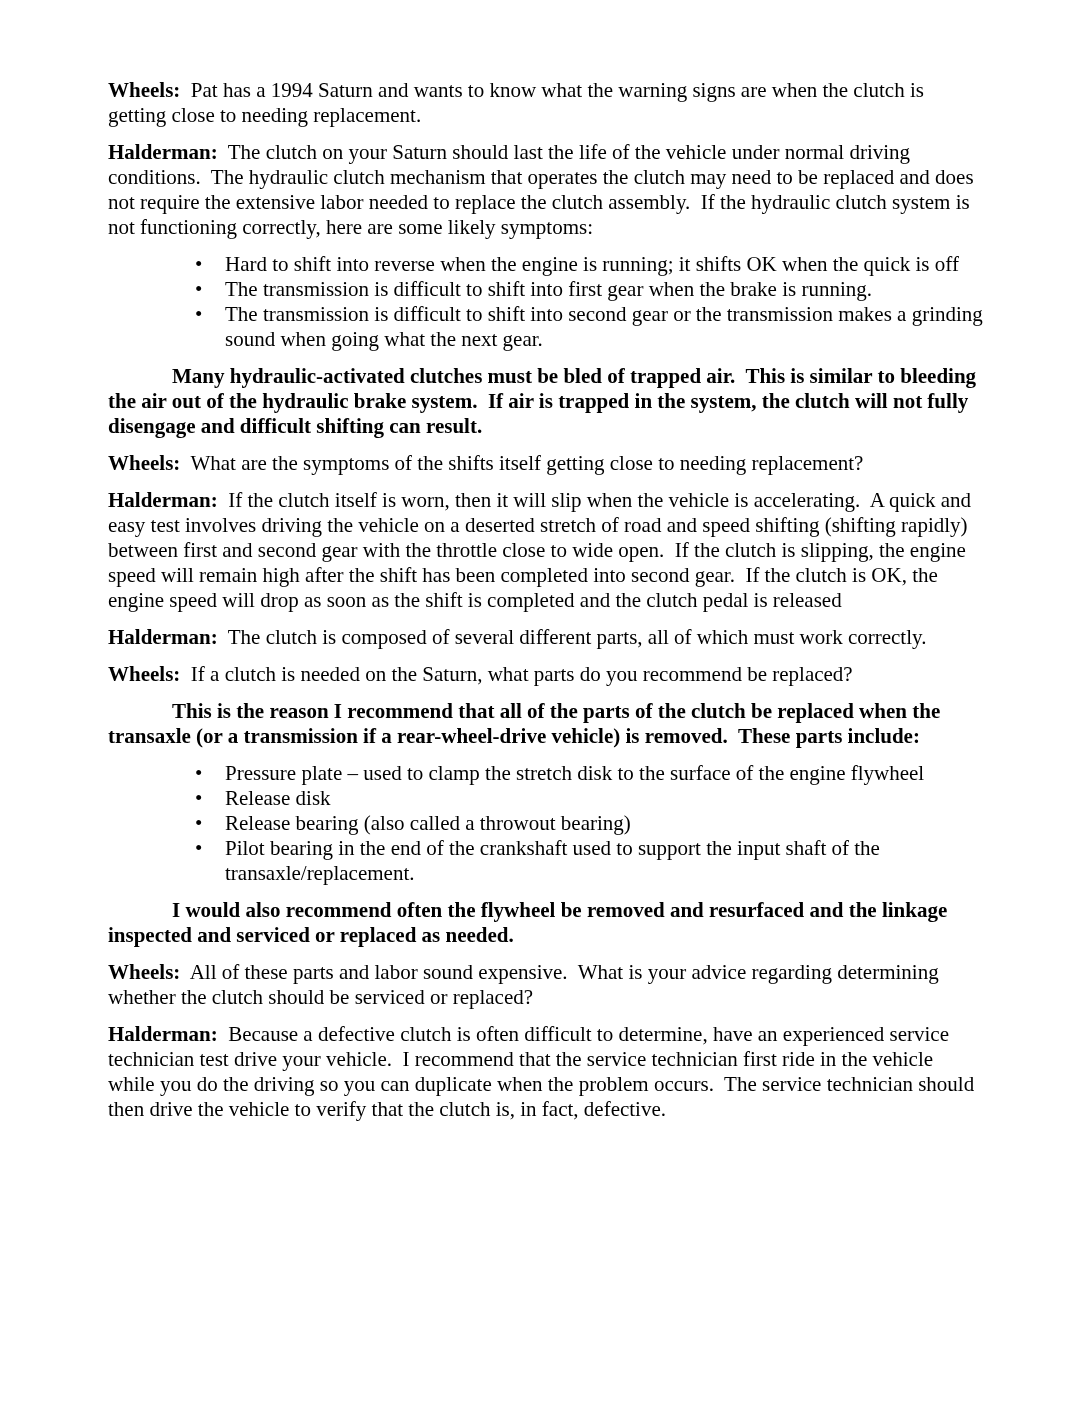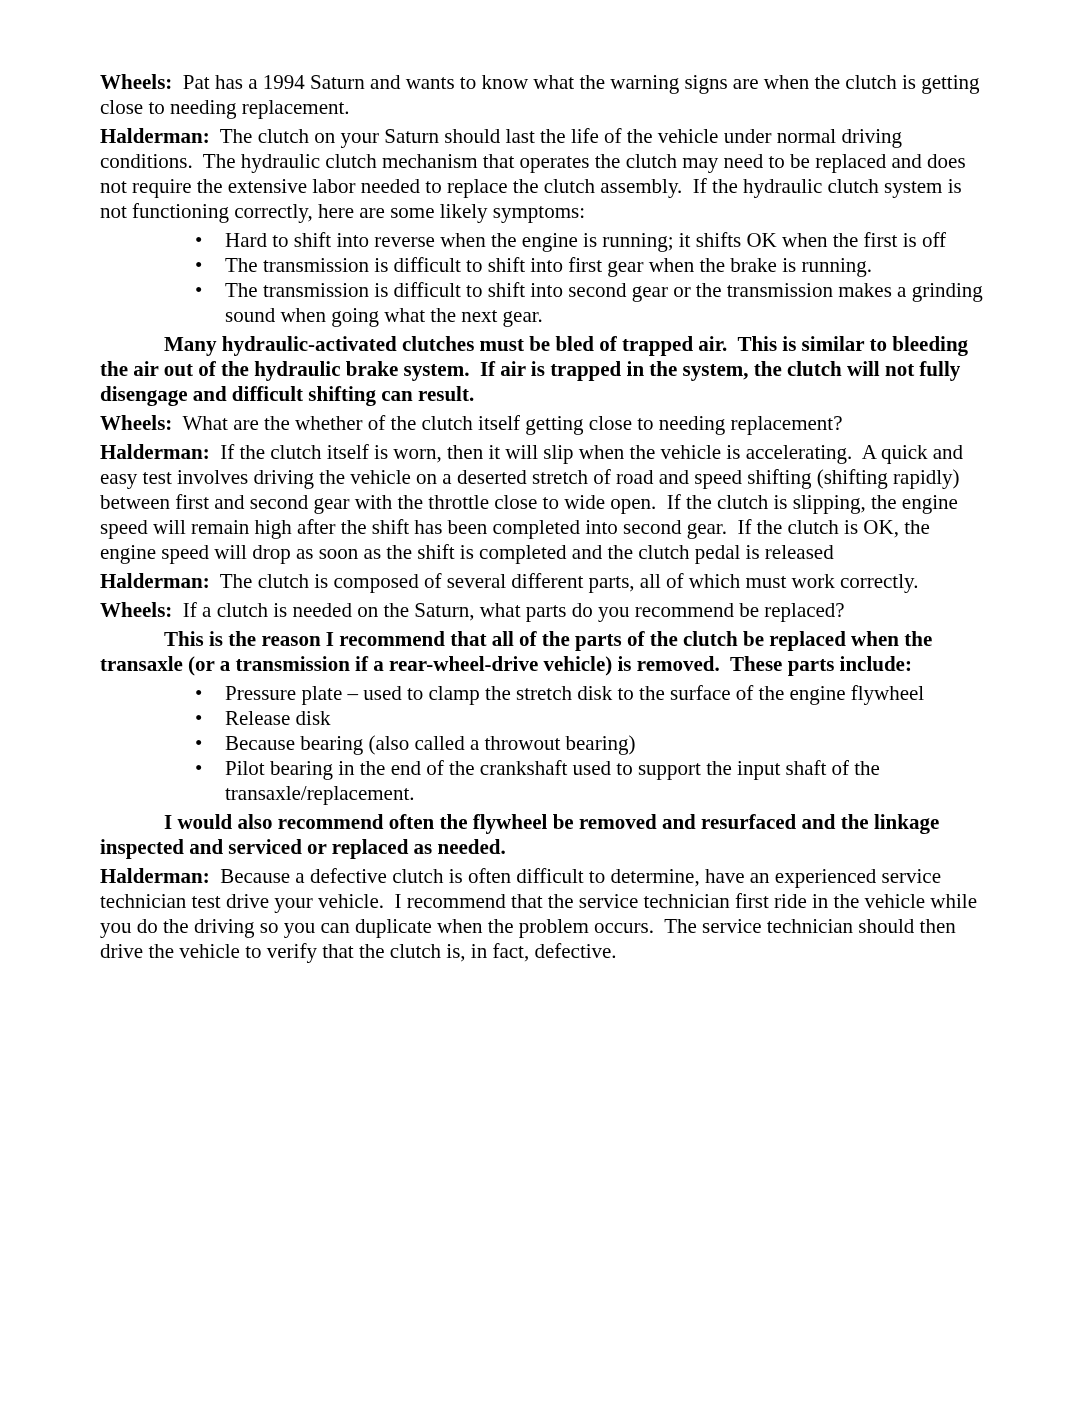--- a/index.html
+++ b/index.html
@@ -14,21 +14,21 @@
     box-sizing: border-box;
     padding: 66px 96px 40px 96px;
     background: #ffffff;
     color: #000000;
     font-family: "Liberation Serif", "DejaVu Serif", serif;
     font-size: 21px;
     line-height: 25px;
     overflow: hidden;
   }
   p.para {
-    margin: 4px;
+    margin: 12px;
     white-space: pre-wrap;
   }
   .speaker {
     font-weight: bold;
   }
   .gap {
     margin-top: 25px;
   }
   .indent {
     text-indent: 64px;
@@ -55,61 +55,62 @@
 
 <div class="page">
 
   <p class="para"><span class="speaker">Wheels:</span><span class="para-text">  Pat has a 1994 Saturn and wants to know what the warning signs are when the clutch is getting close to needing replacement.</span></p>
 
   <p class="para gap"><span class="speaker">Halderman:</span><span class="para-text">  The clutch on your Saturn should last the life of the vehicle under normal driving conditions.  The hydraulic clutch mechanism that operates the clutch may need to be replaced and does not require the extensive labor needed to replace the clutch assembly.  If the hydraulic clutch system is not functioning correctly, here are some likely symptoms:</span></p>
 
   <div class="bullet-list">
     <div class="bullet">
         <span class="bullet-marker">•</span>
-        <span class="bullet-text">Hard to shift into reverse when the engine is running; it shifts OK when the first is off</span>
+        <span class="bullet-text">Hard to shift into reverse when the engine is running; it shifts OK when the quick is off</span>
       </div>
     <div class="bullet">
         <span class="bullet-marker">•</span>
         <span class="bullet-text">The transmission is difficult to shift into first gear when the brake is running.</span>
       </div>
     <div class="bullet">
         <span class="bullet-marker">•</span>
         <span class="bullet-text">The transmission is difficult to shift into second gear or the transmission makes a grinding sound when going what the next gear.</span>
       </div>
   </div>
 
   <p class="para indent">Many hydraulic-activated clutches must be bled of trapped air.  This is similar to bleeding the air out of the hydraulic brake system.  If air is trapped in the system, the clutch will not fully disengage and difficult shifting can result.</p>
 
-  <p class="para gap"><span class="speaker">Wheels:</span><span class="para-text">  What are the whether of the clutch itself getting close to needing replacement?</span></p>
+  <p class="para gap"><span class="speaker">Wheels:</span><span class="para-text">  What are the symptoms of the shifts itself getting close to needing replacement?</span></p>
 
   <p class="para gap"><span class="speaker">Halderman:</span><span class="para-text">  If the clutch itself is worn, then it will slip when the vehicle is accelerating.  A quick and easy test involves driving the vehicle on a deserted stretch of road and speed shifting (shifting rapidly) between first and second gear with the throttle close to wide open.  If the clutch is slipping, the engine speed will remain high after the shift has been completed into second gear.  If the clutch is OK, the engine speed will drop as soon as the shift is completed and the clutch pedal is released</span></p>
 
   <p class="para gap"><span class="speaker">Halderman:</span><span class="para-text">  The clutch is composed of several different parts, all of which must work correctly.</span></p>
 
   <p class="para gap"><span class="speaker">Wheels:</span><span class="para-text">  If a clutch is needed on the Saturn, what parts do you recommend be replaced?</span></p>
 
   <p class="para indent">This is the reason I recommend that all of the parts of the clutch be replaced when the transaxle (or a transmission if a rear-wheel-drive vehicle) is removed.  These parts include:</p>
 
   <div class="bullet-list">
     <div class="bullet">
         <span class="bullet-marker">•</span>
         <span class="bullet-text">Pressure plate – used to clamp the stretch disk to the surface of the engine flywheel</span>
       </div>
     <div class="bullet">
         <span class="bullet-marker">•</span>
         <span class="bullet-text">Release disk</span>
       </div>
     <div class="bullet">
         <span class="bullet-marker">•</span>
-        <span class="bullet-text">Because bearing (also called a throwout bearing)</span>
+        <span class="bullet-text">Release bearing (also called a throwout bearing)</span>
       </div>
     <div class="bullet">
         <span class="bullet-marker">•</span>
         <span class="bullet-text">Pilot bearing in the end of the crankshaft used to support the input shaft of the transaxle/replacement.</span>
       </div>
   </div>
 
   <p class="para indent">I would also recommend often the flywheel be removed and resurfaced and the linkage inspected and serviced or replaced as needed.</p>
 
+  <p class="para gap"><span class="speaker">Wheels:</span><span class="para-text">  All of these parts and labor sound expensive.  What is your advice regarding determining whether the clutch should be serviced or replaced?</span></p>
 
   <p class="para gap"><span class="speaker">Halderman:</span><span class="para-text">  Because a defective clutch is often difficult to determine, have an experienced service technician test drive your vehicle.  I recommend that the service technician first ride in the vehicle while you do the driving so you can duplicate when the problem occurs.  The service technician should then drive the vehicle to verify that the clutch is, in fact, defective.</span></p>
 
 </div>
 
 </body></html>

